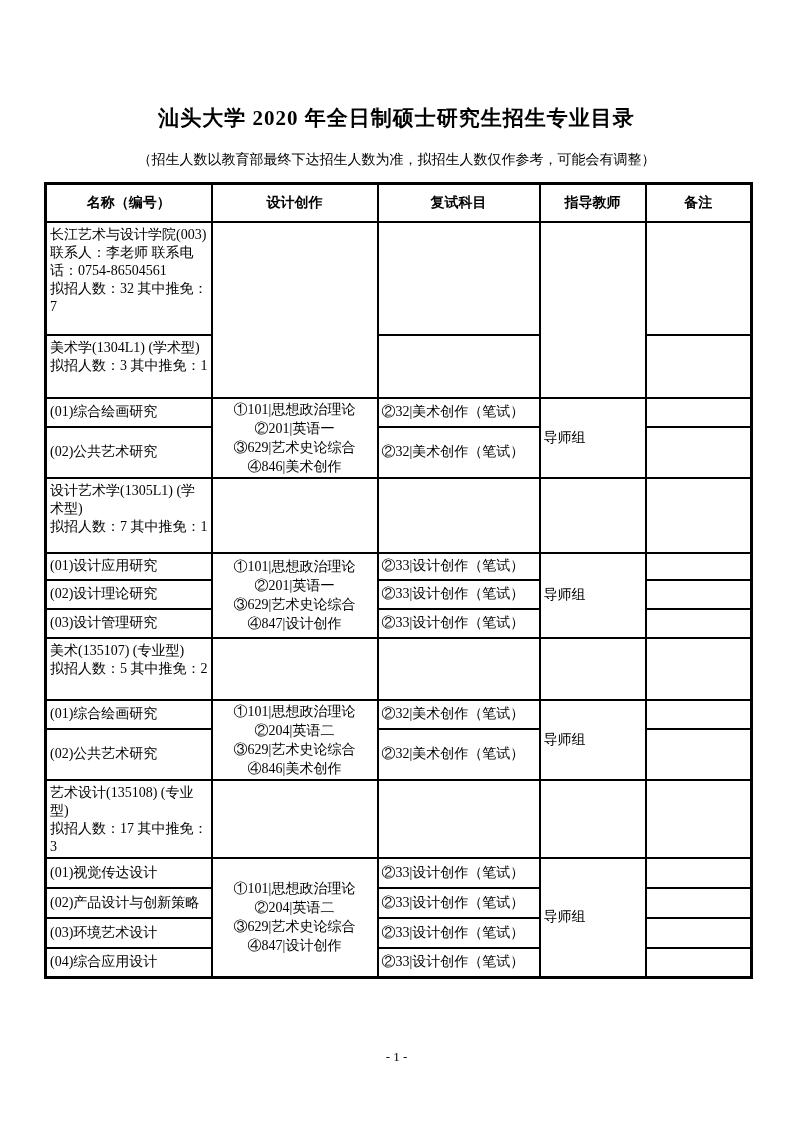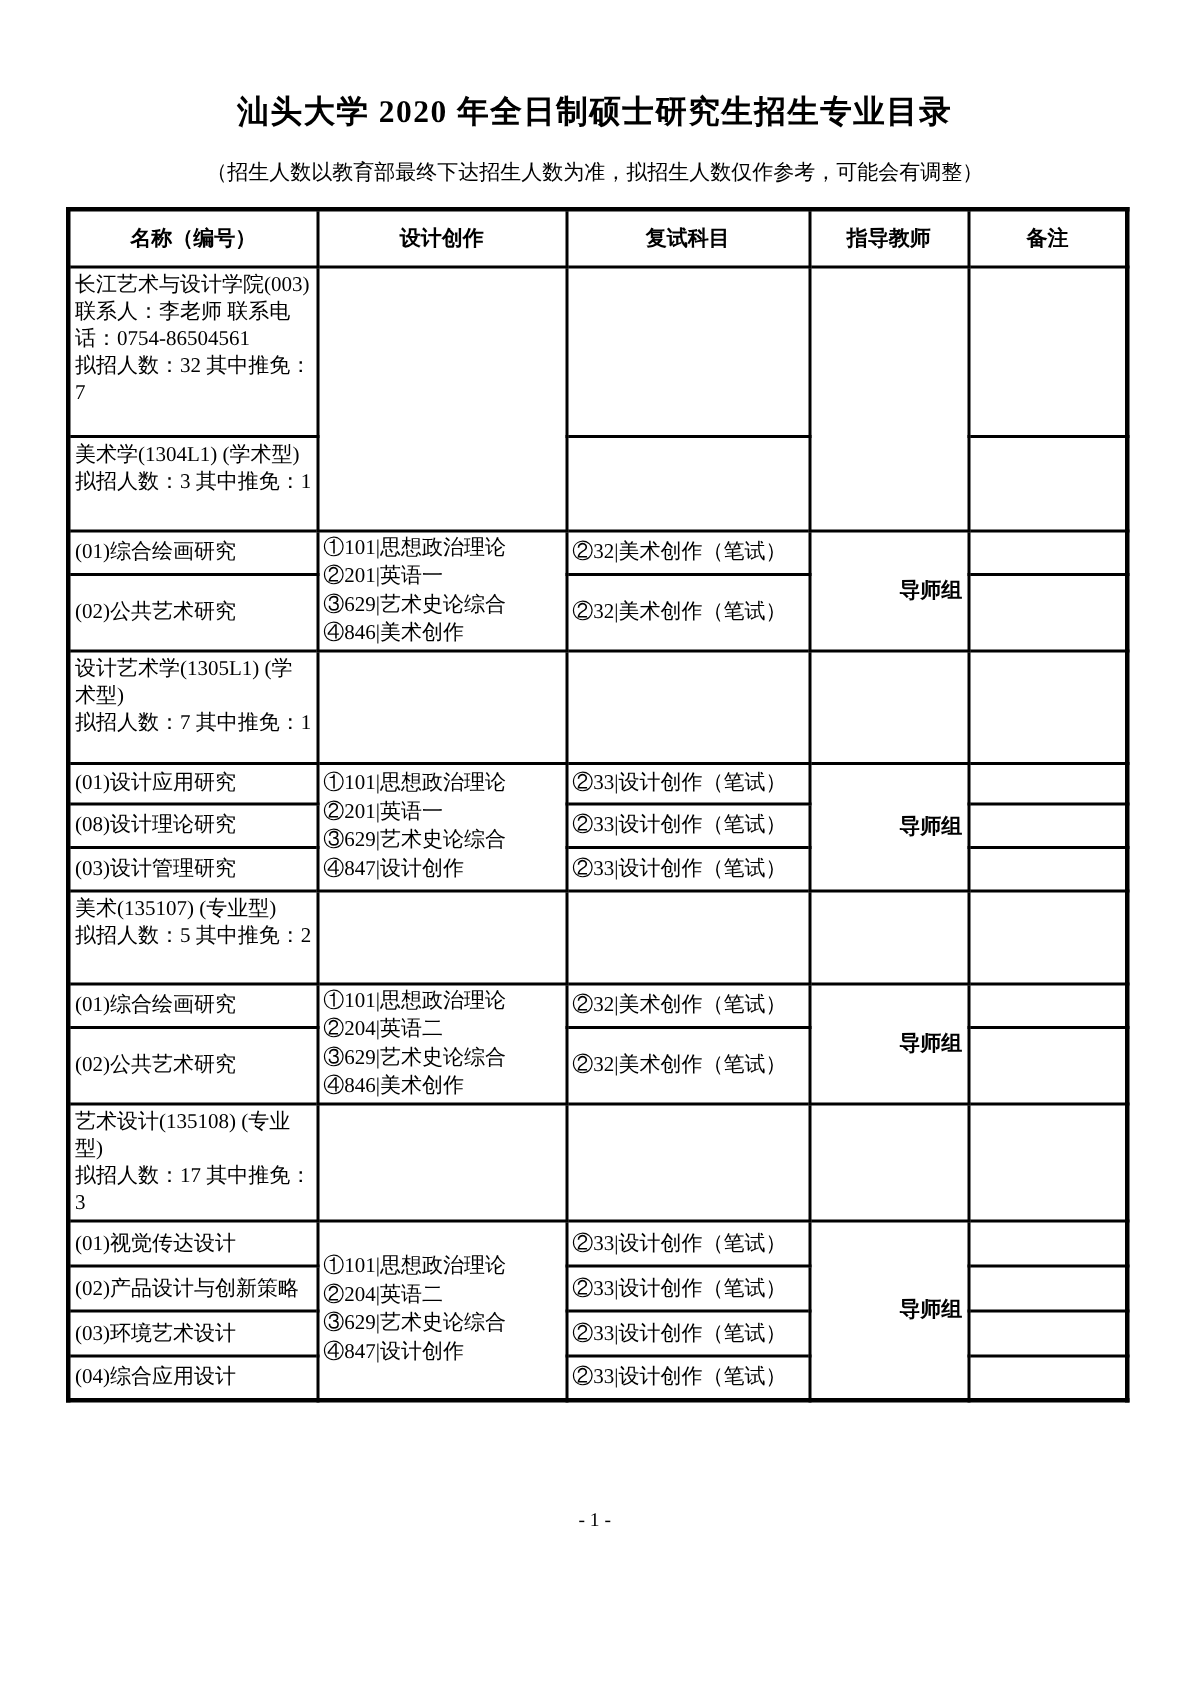--- a/index.html
+++ b/index.html
@@ -9,21 +9,21 @@
   }
   body {
     width: 793px;
     height: 1122px;
     color: #000;
     font-family: "Liberation Serif", "DejaVu Serif", serif;
     overflow: hidden;
   }
   .doc-title {
     margin: 0;
-    padding-top: 58px;
+    padding-top: 102px;
     font-size: 21px;
     font-weight: bold;
     text-align: center;
     line-height: 32px;
     letter-spacing: 1px;
   }
   .doc-subtitle {
     margin: 16px 0 0 0;
     font-size: 14px;
     text-align: center;
@@ -49,23 +49,23 @@
     text-align: center;
   }
   td.sec {
     vertical-align: top;
     text-align: left;
     line-height: 18px;
     padding-top: 3px;
   }
   td.sec .b { font-weight: normal; }
   td.dir { text-align: left; }
-  td.exams { line-height: 19px; text-align: left; }
+  td.exams { line-height: 19px; text-align: center; }
   td.retest { text-align: left; margin-top: 36px; }
-  td.advisor { text-align: right; font-weight: bold; }
+  td.advisor { text-align: left; }
   .pagenum {
     margin-top: 70px;
     text-align: center;
     font-size: 13px;
     line-height: 16px;
   }
 </style>
 </head>
 <body>
 
@@ -145,21 +145,21 @@
         <div>①101|思想政治理论</div>
         <div>②201|英语一</div>
         <div>③629|艺术史论综合</div>
         <div>④847|设计创作</div>
       </td>
       <td class="retest">②33|设计创作（笔试）</td>
       <td class="advisor" rowspan="3">导师组</td>
       <td></td>
     </tr>
     <tr style="height:29px">
-      <td class="dir">(08)设计理论研究</td>
+      <td class="dir">(02)设计理论研究</td>
       <td class="retest">②33|设计创作（笔试）</td>
       <td></td>
     </tr>
     <tr style="height:29px">
       <td class="dir">(03)设计管理研究</td>
       <td class="retest">②33|设计创作（笔试）</td>
       <td></td>
     </tr>
 
     <tr style="height:62px">

